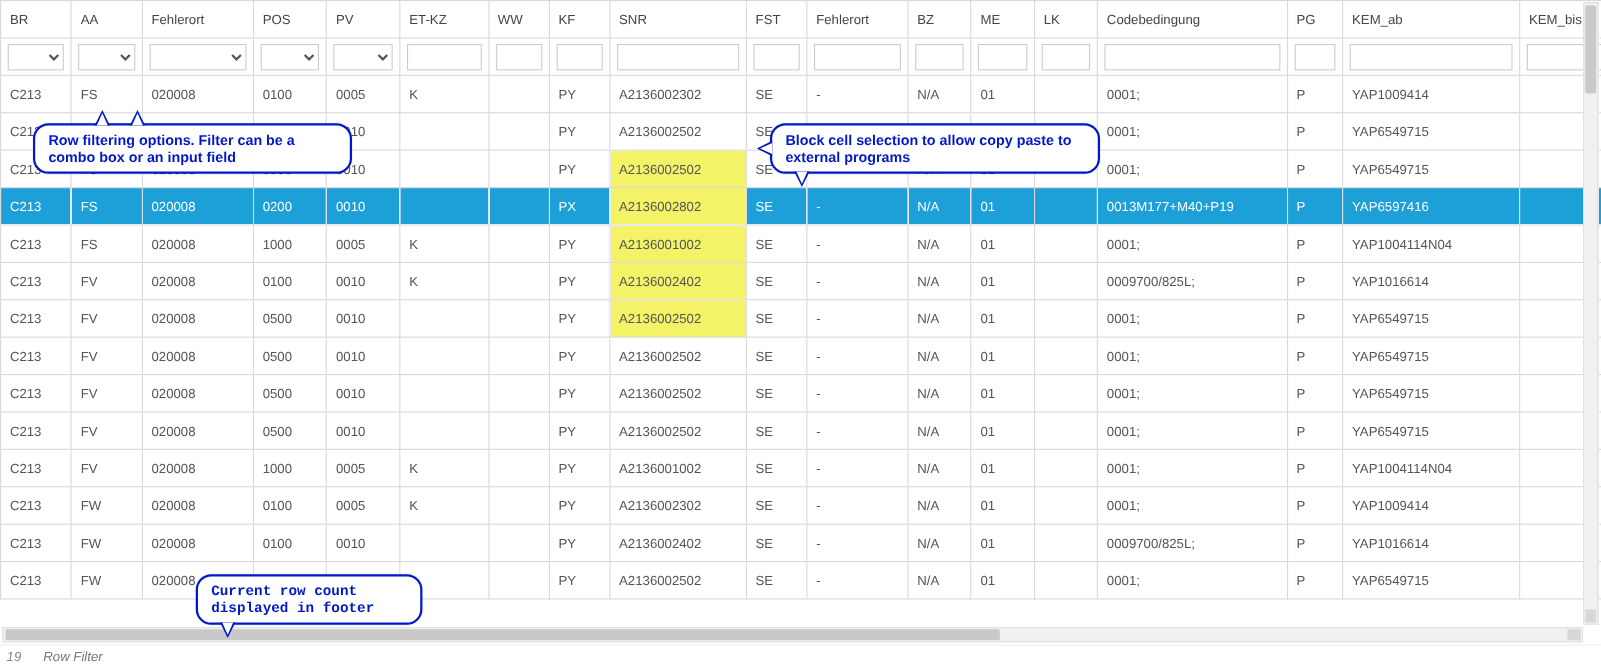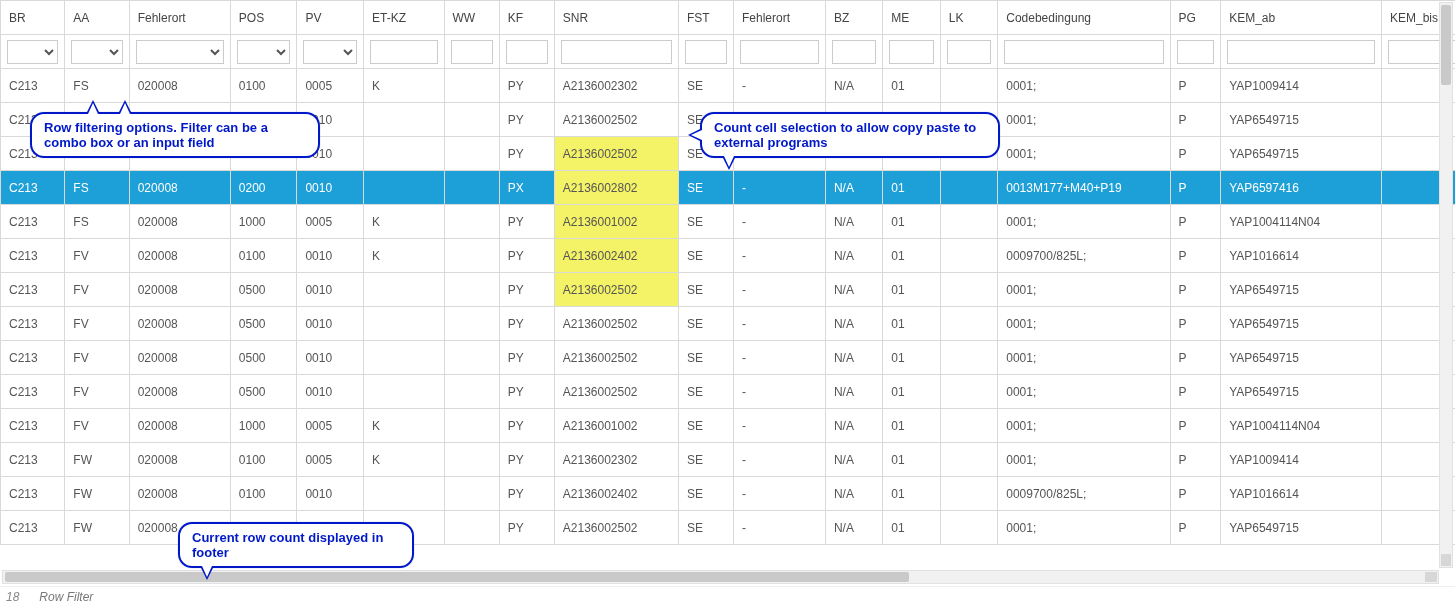--- a/index.html
+++ b/index.html
@@ -400,31 +400,31 @@
   <div class="vscroll">
     <div class="thumb"></div>
     <div class="arrow b"></div>
   </div>
   <div class="hscroll">
     <div class="thumb"></div>
     <div class="arrow r"></div>
   </div>
 
   <div class="footer">
-    <span class="cnt">18</span>
+    <span class="cnt">19</span>
     <span class="lbl">Row Filter</span>
   </div>
 
   <div class="callout" style="left:30px; top:112px; width:290px;">
     <span>Row filtering options. Filter can be a combo box or an input field</span>
     <span class="tail up" style="left:54px;"></span>
     <span class="tail up" style="left:86px;"></span>
   </div>
   <div class="callout" style="left:700px; top:112px; width:300px;">
-    <span>Count cell selection to allow copy paste to external programs</span>
+    <span>Block cell selection to allow copy paste to external programs</span>
     <span class="tail left" style="top:50%; margin-top:-7px;"></span>
     <span class="tail down" style="left:20px;"></span>
   </div>
-  <div class="callout" style="left:178px; top:522px; width:236px;">
+  <div class="callout" style="left:178px; top:522px; width:206px;font-family:Liberation Mono, monospace;">
     <span>Current row count displayed in footer</span>
     <span class="tail down" style="left:20px;"></span>
   </div>
 </div>
 
 </body></html>

